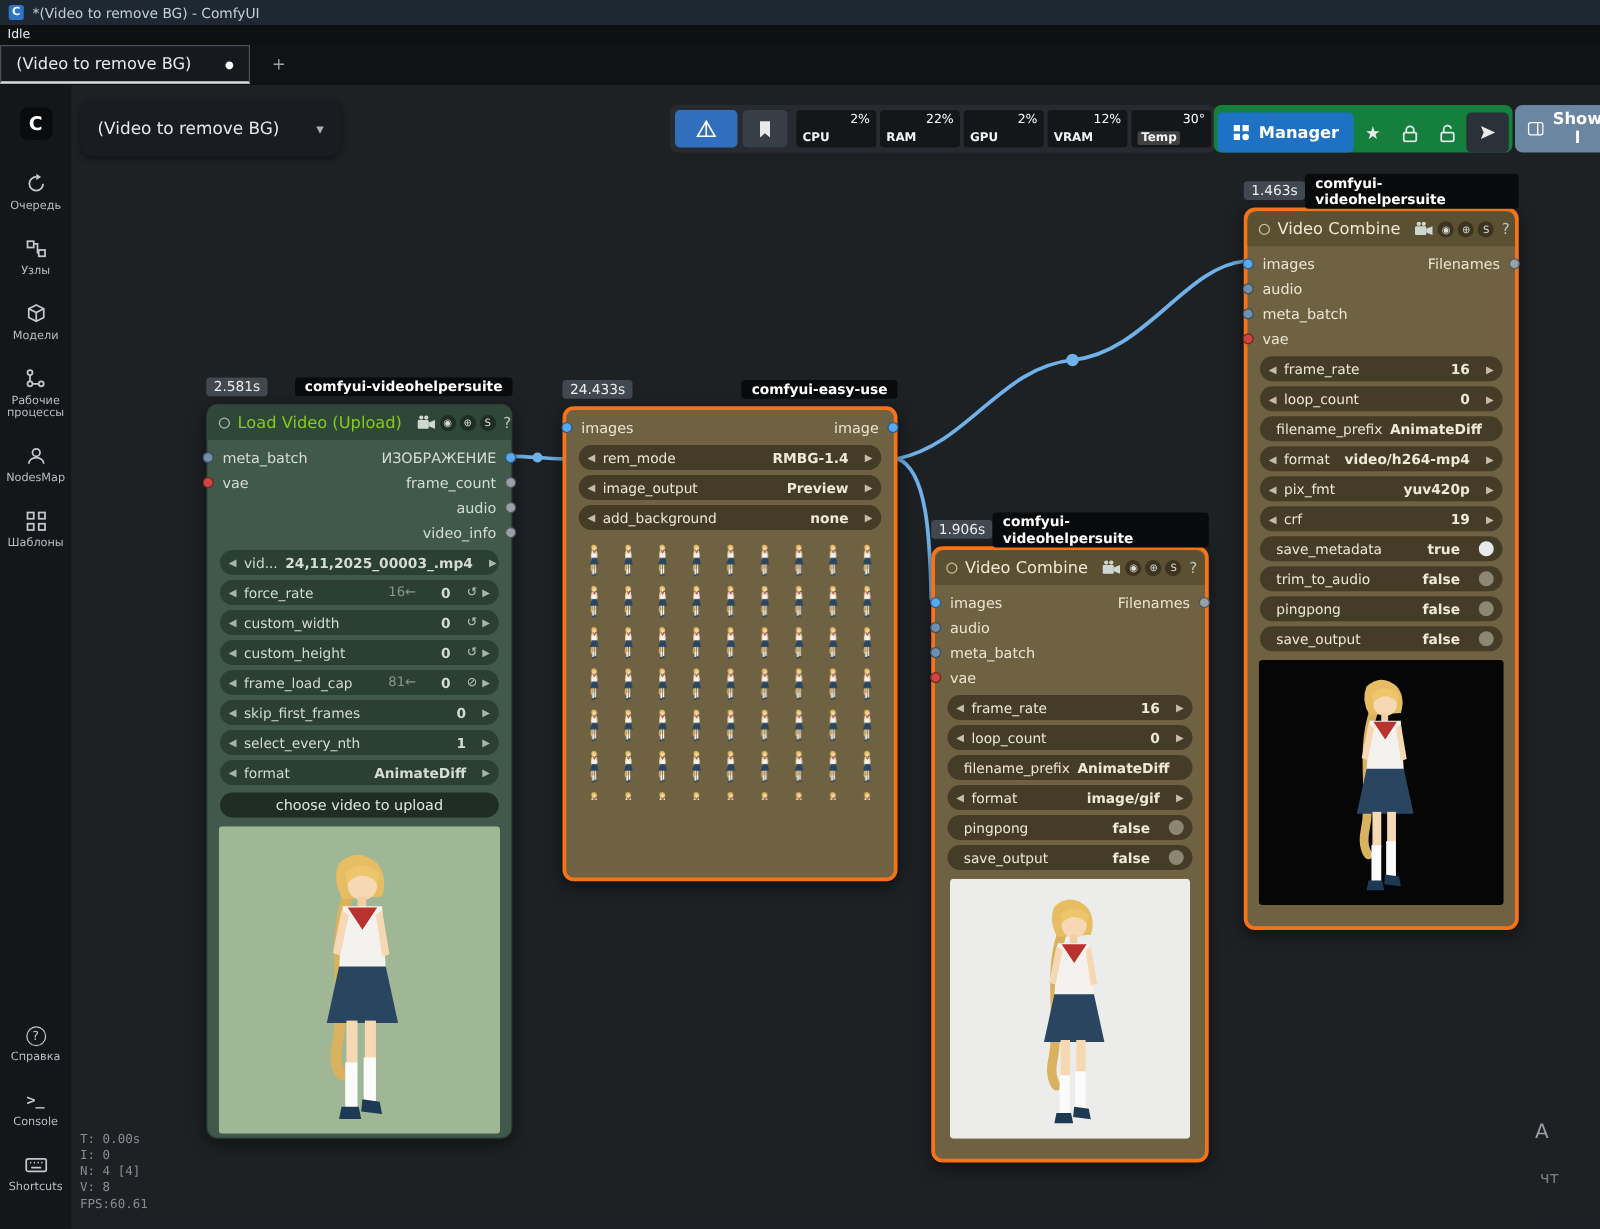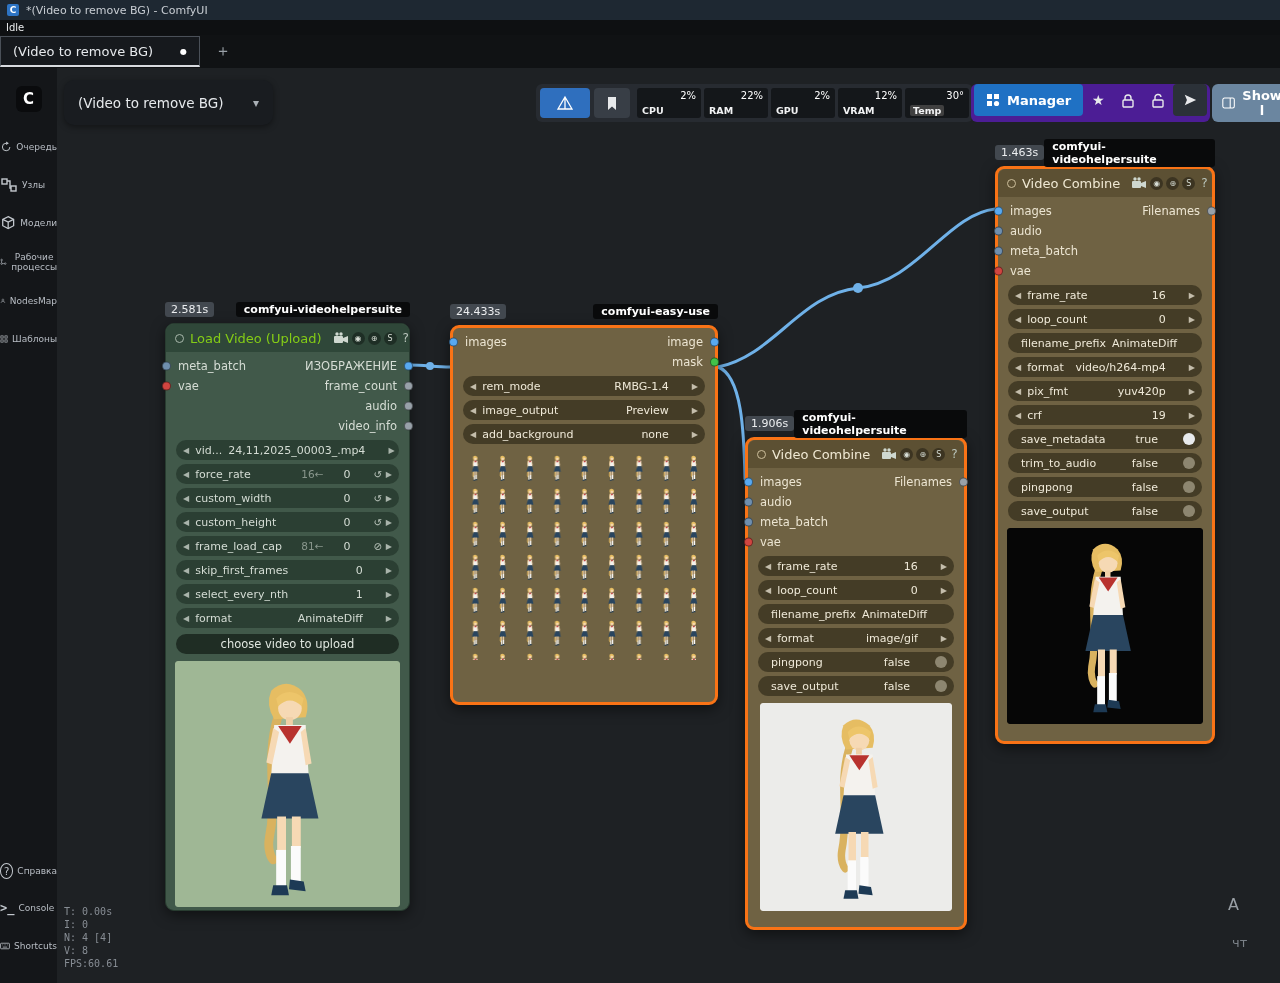--- a/index.html
+++ b/index.html
@@ -11,39 +11,39 @@
 #statusrow{position:absolute;left:0;top:20px;width:1280px;height:15px;background:#0e1012;display:flex;align-items:center;padding:0 6px;z-index:20}
 #statusrow span{font-size:10px;font-weight:normal;color:#e9ebed}
 #tabbar{position:absolute;left:0;top:35px;width:1280px;height:33px;background:#101214;z-index:20}
 .tab{position:absolute;left:0;top:1px;width:200px;height:31px;background:#16191d;border:1px solid #4a5058;border-bottom:2px solid #d8dbdf;display:flex;align-items:center;padding:0 12px}
 .tlabel{font-size:13px;color:#e6e9ec}
 .udot{font-size:8px;color:#fff;margin-left:auto}
 .newtab{position:absolute;left:210px;top:5px;width:26px;height:23px;color:#9aa1a8;font-size:16px;display:flex;align-items:center;justify-content:center}
 
 #sidebar{position:absolute;left:0;top:68px;width:57px;height:915px;background:#141619;display:flex;flex-direction:column;align-items:center;padding:18px 0 8px;z-index:15}
 .sblogo{width:26px;height:26px;border-radius:6px;background:#0a0b0d;color:#fff;font-weight:bold;font-size:15px;display:flex;align-items:center;justify-content:center;margin-bottom:26px}
-.sbitem{display:flex;flex-direction:row;align-items:center;gap:4px;margin-bottom:20px;width:57px}
+.sbitem{display:flex;flex-direction:column;align-items:center;gap:4px;margin-bottom:20px;width:57px}
 .sbicon{width:18px;height:18px;stroke:#c3c8ce;fill:none;stroke-width:1.4}
 .sblabel{font-size:9px;color:#b9bec5;text-align:center;line-height:10px}
 .sbbottom{margin-top:auto;display:flex;flex-direction:column;align-items:center}
 .helpcircle{width:16px;height:16px;border:1.5px solid #c3c8ce;border-radius:50%;color:#c3c8ce;font-size:10px;display:flex;align-items:center;justify-content:center}
 .consoleglyph{font-family:"DejaVu Sans Mono",monospace;color:#c3c8ce;font-size:12px;font-weight:bold;height:18px;display:flex;align-items:center}
 
 #wfselect{position:absolute;left:64px;top:80px;width:209px;height:45px;background:#191c20;border-radius:10px;display:flex;align-items:center;padding:0 14px;z-index:18;box-shadow:0 2px 6px rgba(0,0,0,.4)}
 #wfselect .wfname{font-size:13.5px;color:#e6e9ec}
 #wfselect .chev{margin-left:auto;color:#aab0b6;font-size:12px}
 #centerbar{position:absolute;left:536px;top:84px;height:38px;background:#272b31;border-radius:6px;display:flex;align-items:center;padding:0 4px;z-index:18}
 .toolbtn{width:50px;height:30px;border:none;border-radius:4px;display:flex;align-items:center;justify-content:center;margin-right:4px}
 .toolbtn.active{background:#2f6fbe}
 .toolbtn.dark{background:#383e46;width:36px}
 .stat{position:relative;width:64px;height:30px;background:#14171a;border-radius:3px;margin-left:3px}
 .statval{position:absolute;top:2px;right:5px;font-size:10px;color:#fff}
 .statlabel{position:absolute;bottom:2px;left:5px;font-size:9.5px;font-weight:bold;color:#f2f3f4}
 .statlabel.hl{background:#404040;padding:0 3px;border-radius:2px}
-#managerbar{position:absolute;left:971px;top:84px;height:38px;background:#4c1d95;border-radius:6px;display:flex;align-items:flex-start;padding:0 3px;z-index:18}
+#managerbar{position:absolute;left:971px;top:84px;height:38px;background:#15803d;border-radius:6px;display:flex;align-items:flex-end;padding:0 3px;z-index:18}
 #managerbtn{height:32px;border:none;border-radius:4px;background:#1f71c4;color:#fff;font-weight:bold;font-size:13px;display:flex;align-items:center;gap:7px;padding:0 12px;font-family:inherit}
 .iconbtn{width:30px;height:32px;border:none;background:transparent;color:#e8eaec;font-size:14px;display:flex;align-items:center;justify-content:center}
 .iconbtn.boxed{background:#2b3138;border-radius:4px;width:34px}
 #showbtn{position:absolute;left:1212px;top:84px;width:80px;height:38px;border:none;background:#6b86a0;border-radius:6px 0 0 6px;color:#fff;font-weight:bold;font-size:13px;display:flex;align-items:center;gap:7px;padding:0 10px;z-index:18;font-family:inherit}
 
 #wires{position:absolute;left:0;top:0;z-index:1;pointer-events:none}
 .wire{fill:none;stroke-width:3;stroke-linecap:round}
 
 .nodewrap{position:absolute;z-index:3}
 .badges{display:flex;height:17px;margin-bottom:5px;align-items:center}
@@ -77,21 +77,21 @@
 .c-red{background:#d04540}
 .c-green{background:#41c24a}
 
 .widget{display:flex;align-items:center;height:20px;border-radius:10px;margin:4px 10px 0;padding:0 7px;font-size:11px}
 .green .widget{background:#2b3f33;color:#d4dcd4}
 .brown .widget{background:#443c26;color:#efe9d8}
 .warr{font-size:8px;opacity:.75}
 .wlabel{margin:0 6px}
 .wfill{flex:1}
 .whint{opacity:.55;margin-right:20px;font-size:10.5px}
-.wvalue{font-weight:normal;margin-right:23px}
+.wvalue{font-weight:bold;margin-right:13px}
 .wicon{margin-right:4px;font-size:10px;opacity:.85}
 .wknob{width:12px;height:12px;border-radius:50%;margin-left:2px;flex:none}
 .wknob.on{background:#e8eaec}
 .wknob.off{background:#8d8670}
 .nbutton{height:20px;border-radius:10px;margin:6px 10px 0;background:#1f2d24;color:#dfe6df;font-size:11.5px;display:flex;align-items:center;justify-content:center}
 .preview{display:flex;justify-content:center;margin-top:7px}
 .preview svg{border-radius:3px}
 .sprites{display:block;margin:8px auto 0}
 
 #canvasstats{position:absolute;left:64px;top:905px;z-index:2;font-family:"DejaVu Sans Mono",monospace;font-size:10px;color:#878d94;line-height:13px}
@@ -412,23 +412,20 @@
   <div class="badges">
     <span class="tbadge">24.433s</span>
     <span class="pbadge">comfyui-easy-use</span>
   </div>
   <div class="node brown" style="height:380px">
     <div class="prows">
       <div class="prow">
         <span><i class="pdot l c-bright"></i><span>images</span></span>
         <span class="pout"><span>image</span><i class="pdot r c-bright"></i></span>
       </div>
-      <div class="prow">
-        <span class="pout"><span>mask</span><i class="pdot r c-green"></i></span>
-      </div>
     </div>
     <div>
       <div class="widget">
           <span class="warr">◀</span>
           <span class="wlabel">rem_mode</span>
           <span class="wfill"></span>
           <span class="wvalue">RMBG-1.4</span>
           <span class="warr">▶</span>
         </div>
       <div class="widget">

